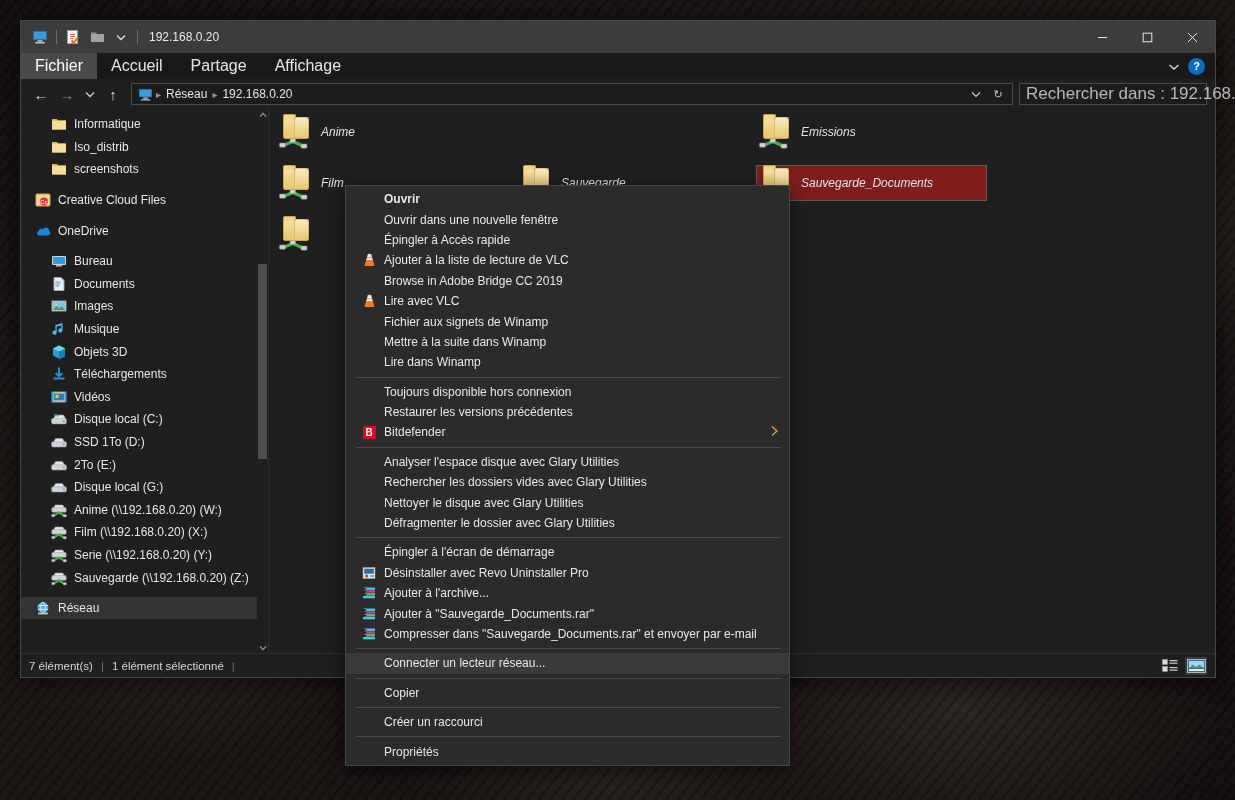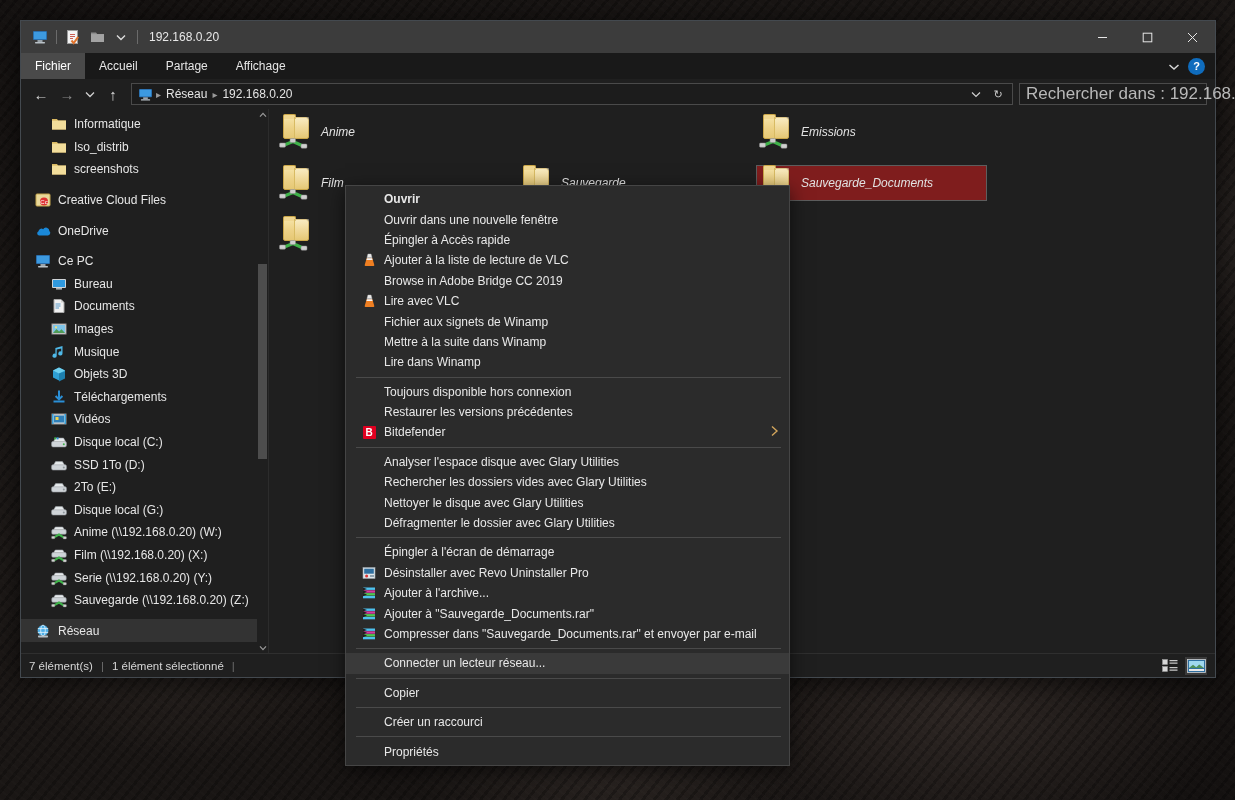--- a/index.html
+++ b/index.html
@@ -61,21 +61,21 @@
     color: #e6e6e6;
   }
 
   
   .ribbon {
     height: 26px; background: #191919; flex: 0 0 26px;
     display: flex; align-items: stretch; position: relative;
   }
   .rtab {
     padding: 0 14px; display: flex; align-items: center;
-    color: #e6e6e6; font-size: 12px;
+    color: #e6e6e6; font-size: 16px;
   }
   .rtab.file { background: #4a4a4a; color: #ffffff; }
   .ribbon-right {
     margin-left: auto; display: flex; align-items: center;
     gap: 8px; padding-right: 10px;
   }
   .help-circle {
     width: 17px; height: 17px; border-radius: 50%;
     background: #0f6cbd; color: #fff; font-size: 11px;
     display: flex; align-items: center; justify-content: center;
@@ -400,31 +400,20 @@
           <div class="gap"></div>
           <div class="navitem lvl1">
             <span class="ico">
               <svg width="16" height="16" viewBox="0 0 16 16">
                 <path d="M4.2 12.5h8A2.6 2.6 0 0 0 14.4 8a3.4 3.4 0 0 0-6.3-1.8A2.9 2.9 0 0 0 3.5 8.3 2.2 2.2 0 0 0 4.2 12.5z" fill="#1a88d8"></path>
               </svg>
             </span>
             <span>OneDrive</span>
           </div>
           <div class="gap"></div>
-          <div class="navitem lvl1">
-            <span class="ico">
-              <svg width="16" height="16" viewBox="0 0 16 16">
-                <rect x="1" y="2" width="14" height="9" rx="1" fill="#2a6fae"></rect>
-                <rect x="2" y="3" width="12" height="7" fill="#3d9ae0"></rect>
-                <rect x="5.5" y="11" width="5" height="2" fill="#9aa4ab"></rect>
-                <rect x="3" y="13" width="10" height="1.4" rx=".6" fill="#b9c1c7"></rect>
-              </svg>
-            </span>
-            <span>Ce PC</span>
-          </div>
           <div class="navitem lvl2">
             <span class="ico">
               <svg width="16" height="16" viewBox="0 0 16 16">
                 <rect x="1" y="3" width="14" height="9" rx="1" fill="#cfd4d8"></rect>
                 <rect x="2" y="4" width="12" height="7" fill="#2f9ae0"></rect>
                 <rect x="5" y="12" width="6" height="1.6" fill="#a8b0b6"></rect>
               </svg>
             </span>
             <span>Bureau</span>
           </div>

